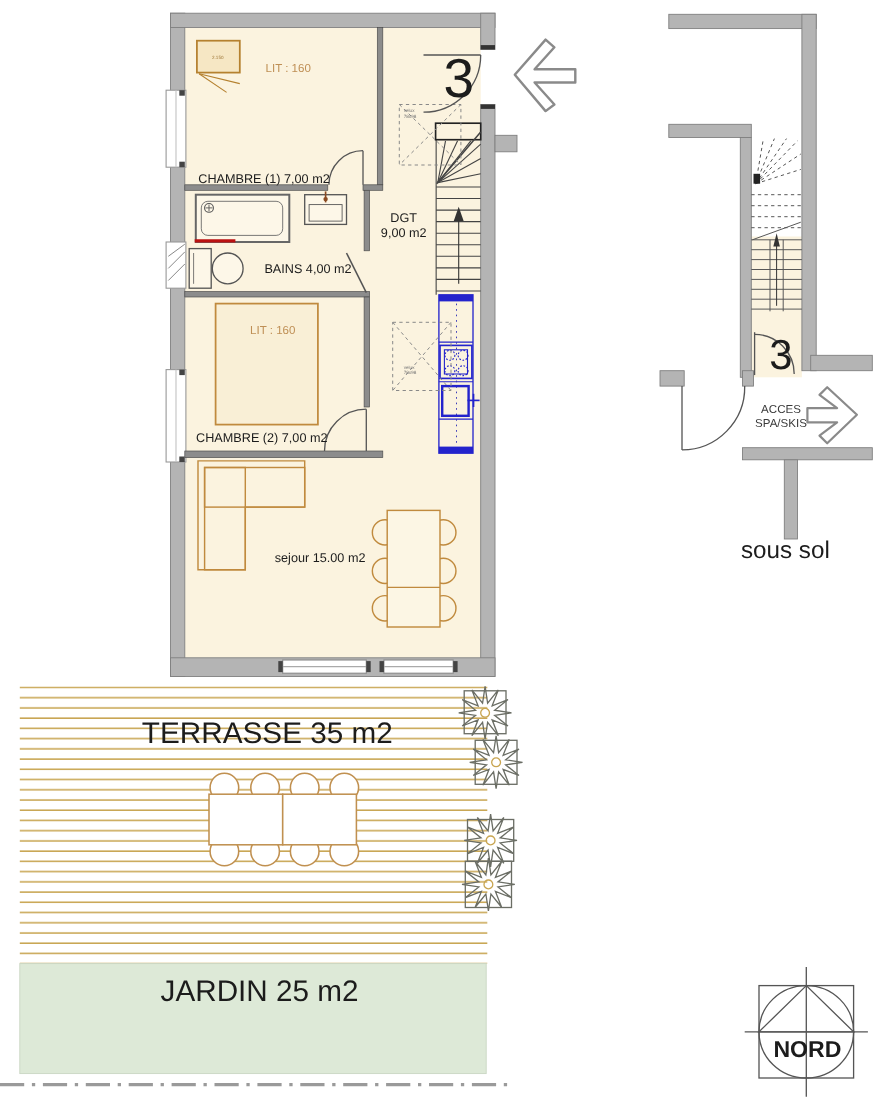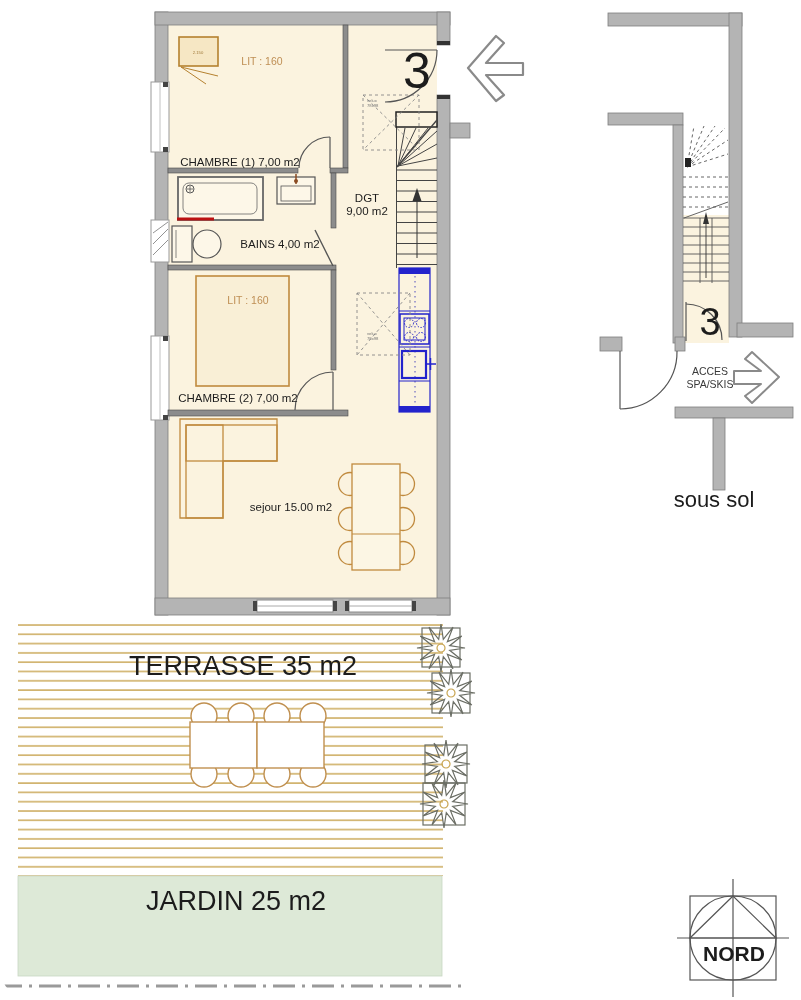--- a/index.html
+++ b/index.html
@@ -1,16 +1,16 @@
 <!DOCTYPE html>
 <html><head>
 <meta charset="utf-8">
 <style>
   html,body{margin:0;padding:0;background:#ffffff;}
-  .canvas{position:relative;width:801px;height:1000px;background:#fff;overflow:hidden;border-radius:32px;}
+  .canvas{position:relative;width:801px;height:1000px;background:#fff;overflow:hidden;}
   svg{position:absolute;left:0;top:0;}
   svg text{font-family:"Liberation Sans", sans-serif;fill:#1c1c1c;}
   .rm{font-size:11.5px;}
   .lit{font-size:10.5px;fill:#bf8f55;}
   .tinytxt{font-size:4.2px;fill:#a07a3a;}
   .veltxt{font-size:4.2px;fill:#777;}
   .big3{font-size:50px;font-weight:500;}
   .b3{font-size:38px;font-weight:500;}
   .dgt{font-size:11.5px;}
   .acc{font-size:10.5px;fill:#3a3a3a;}

